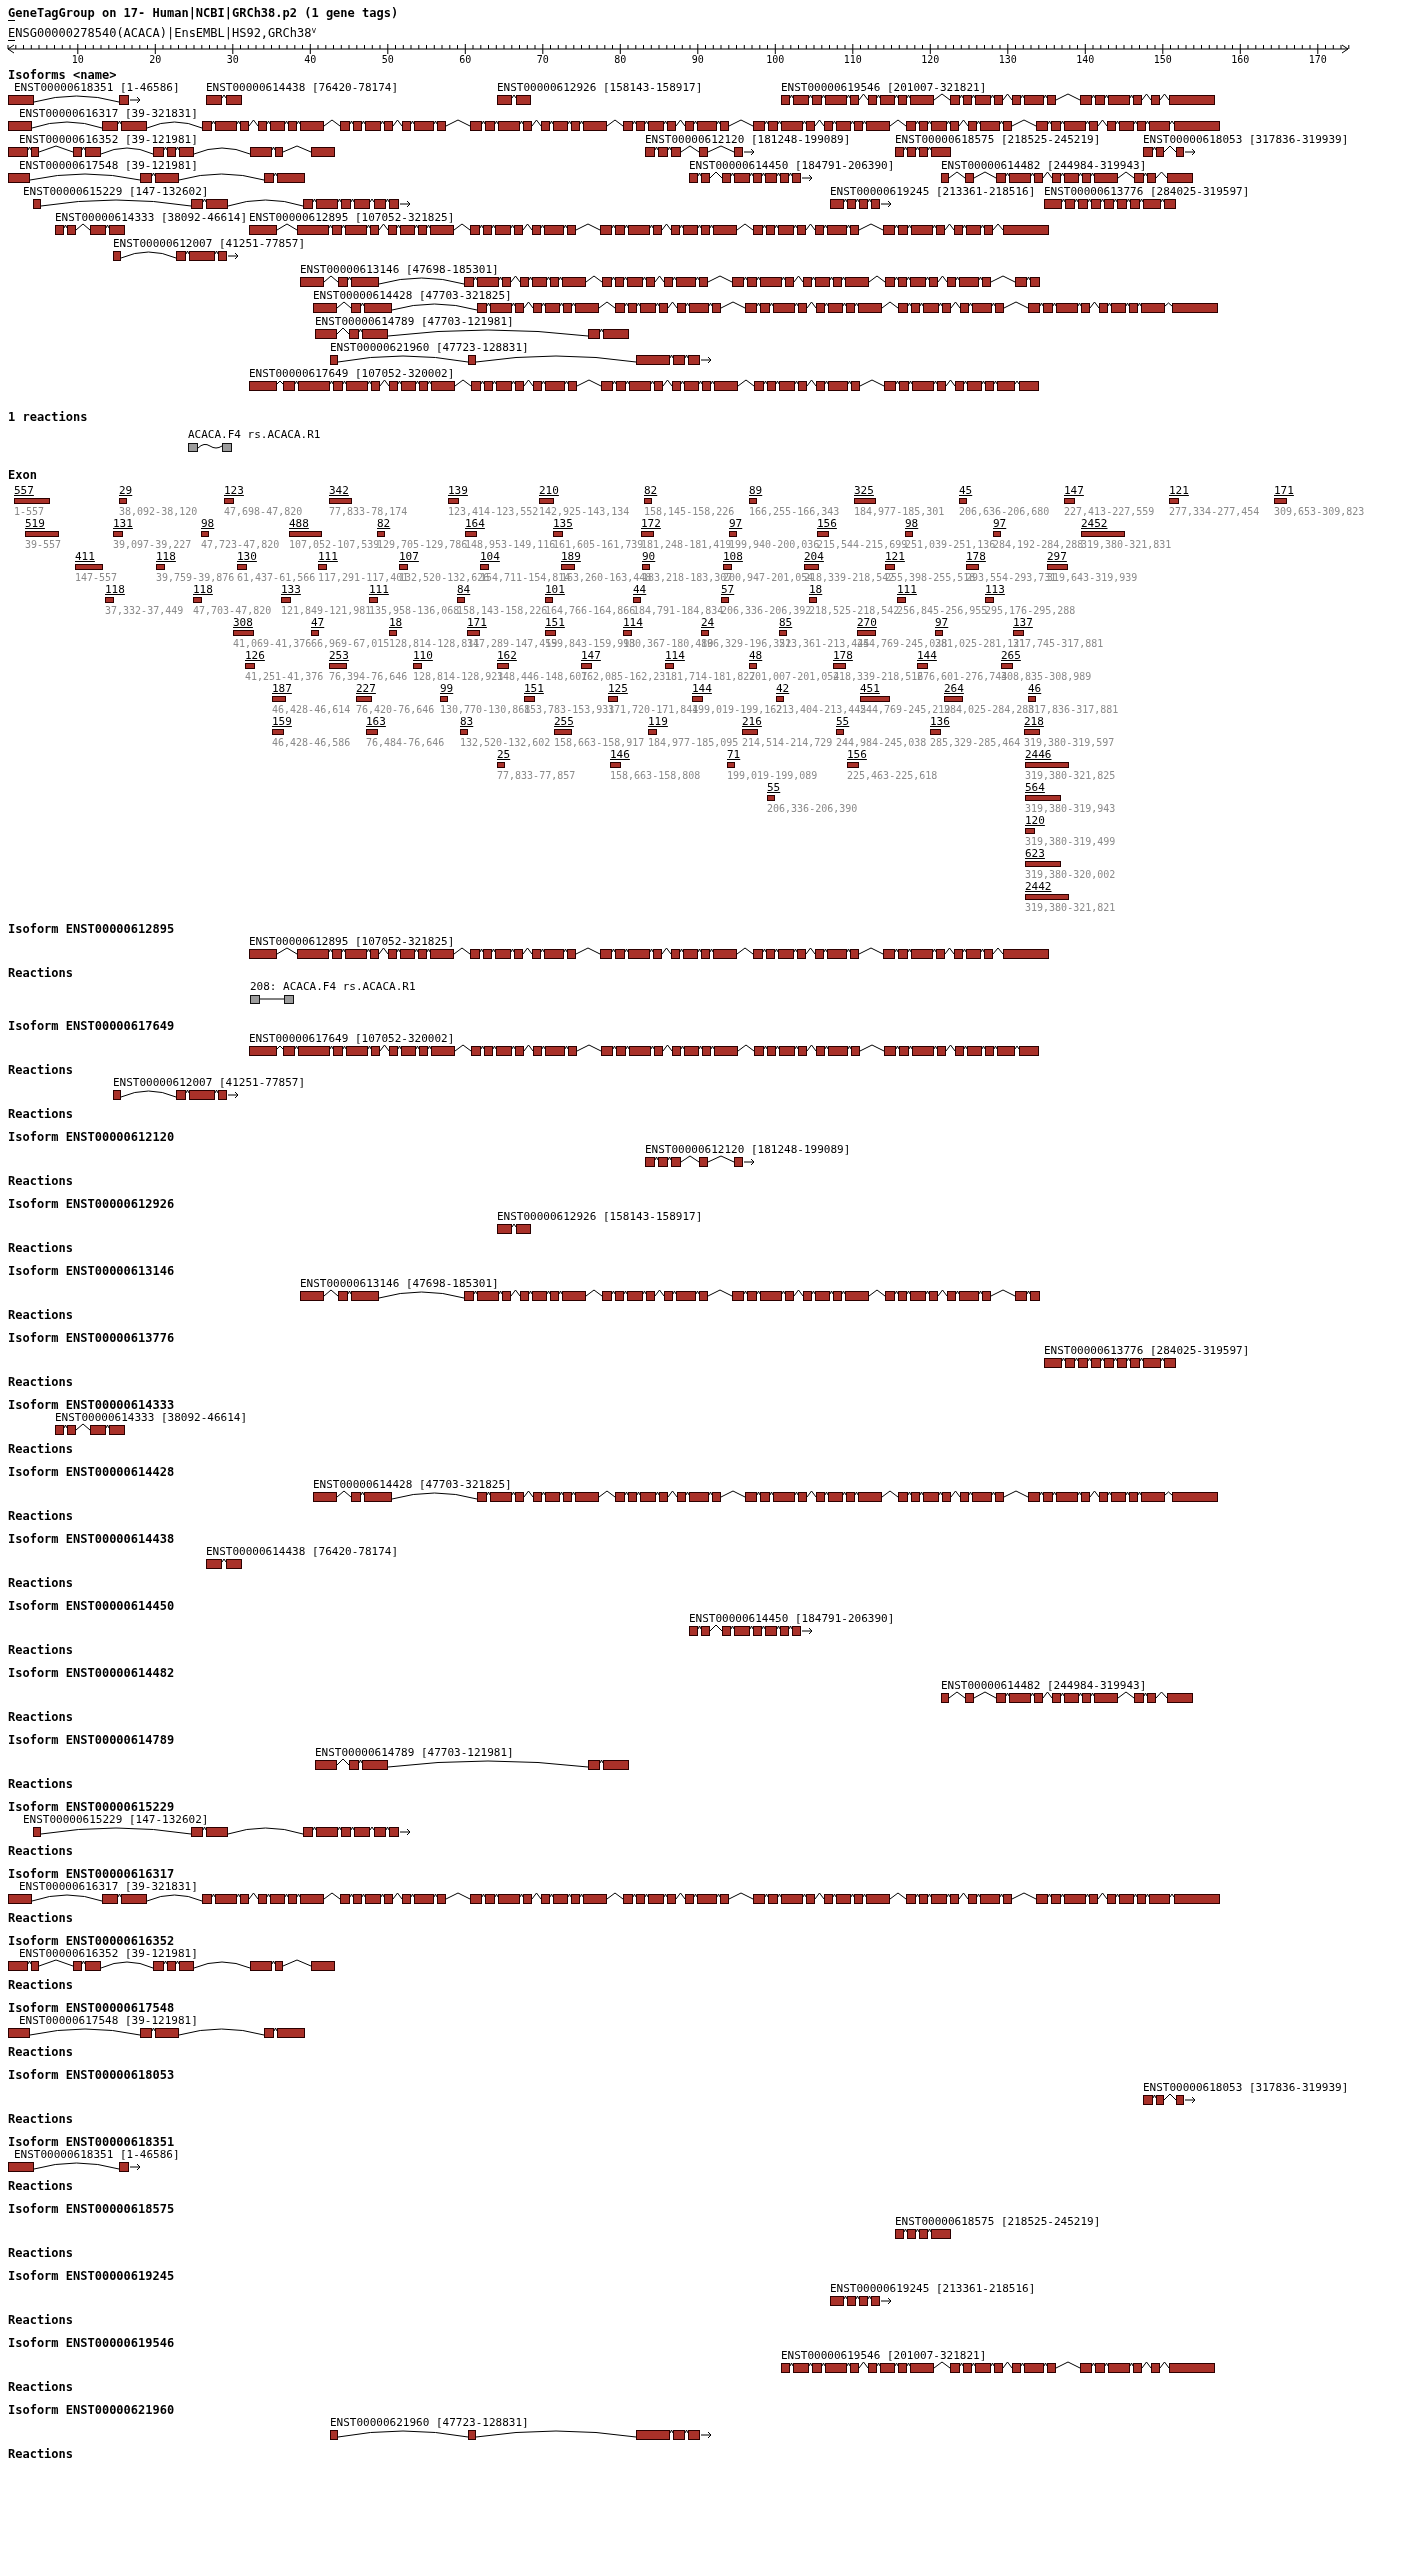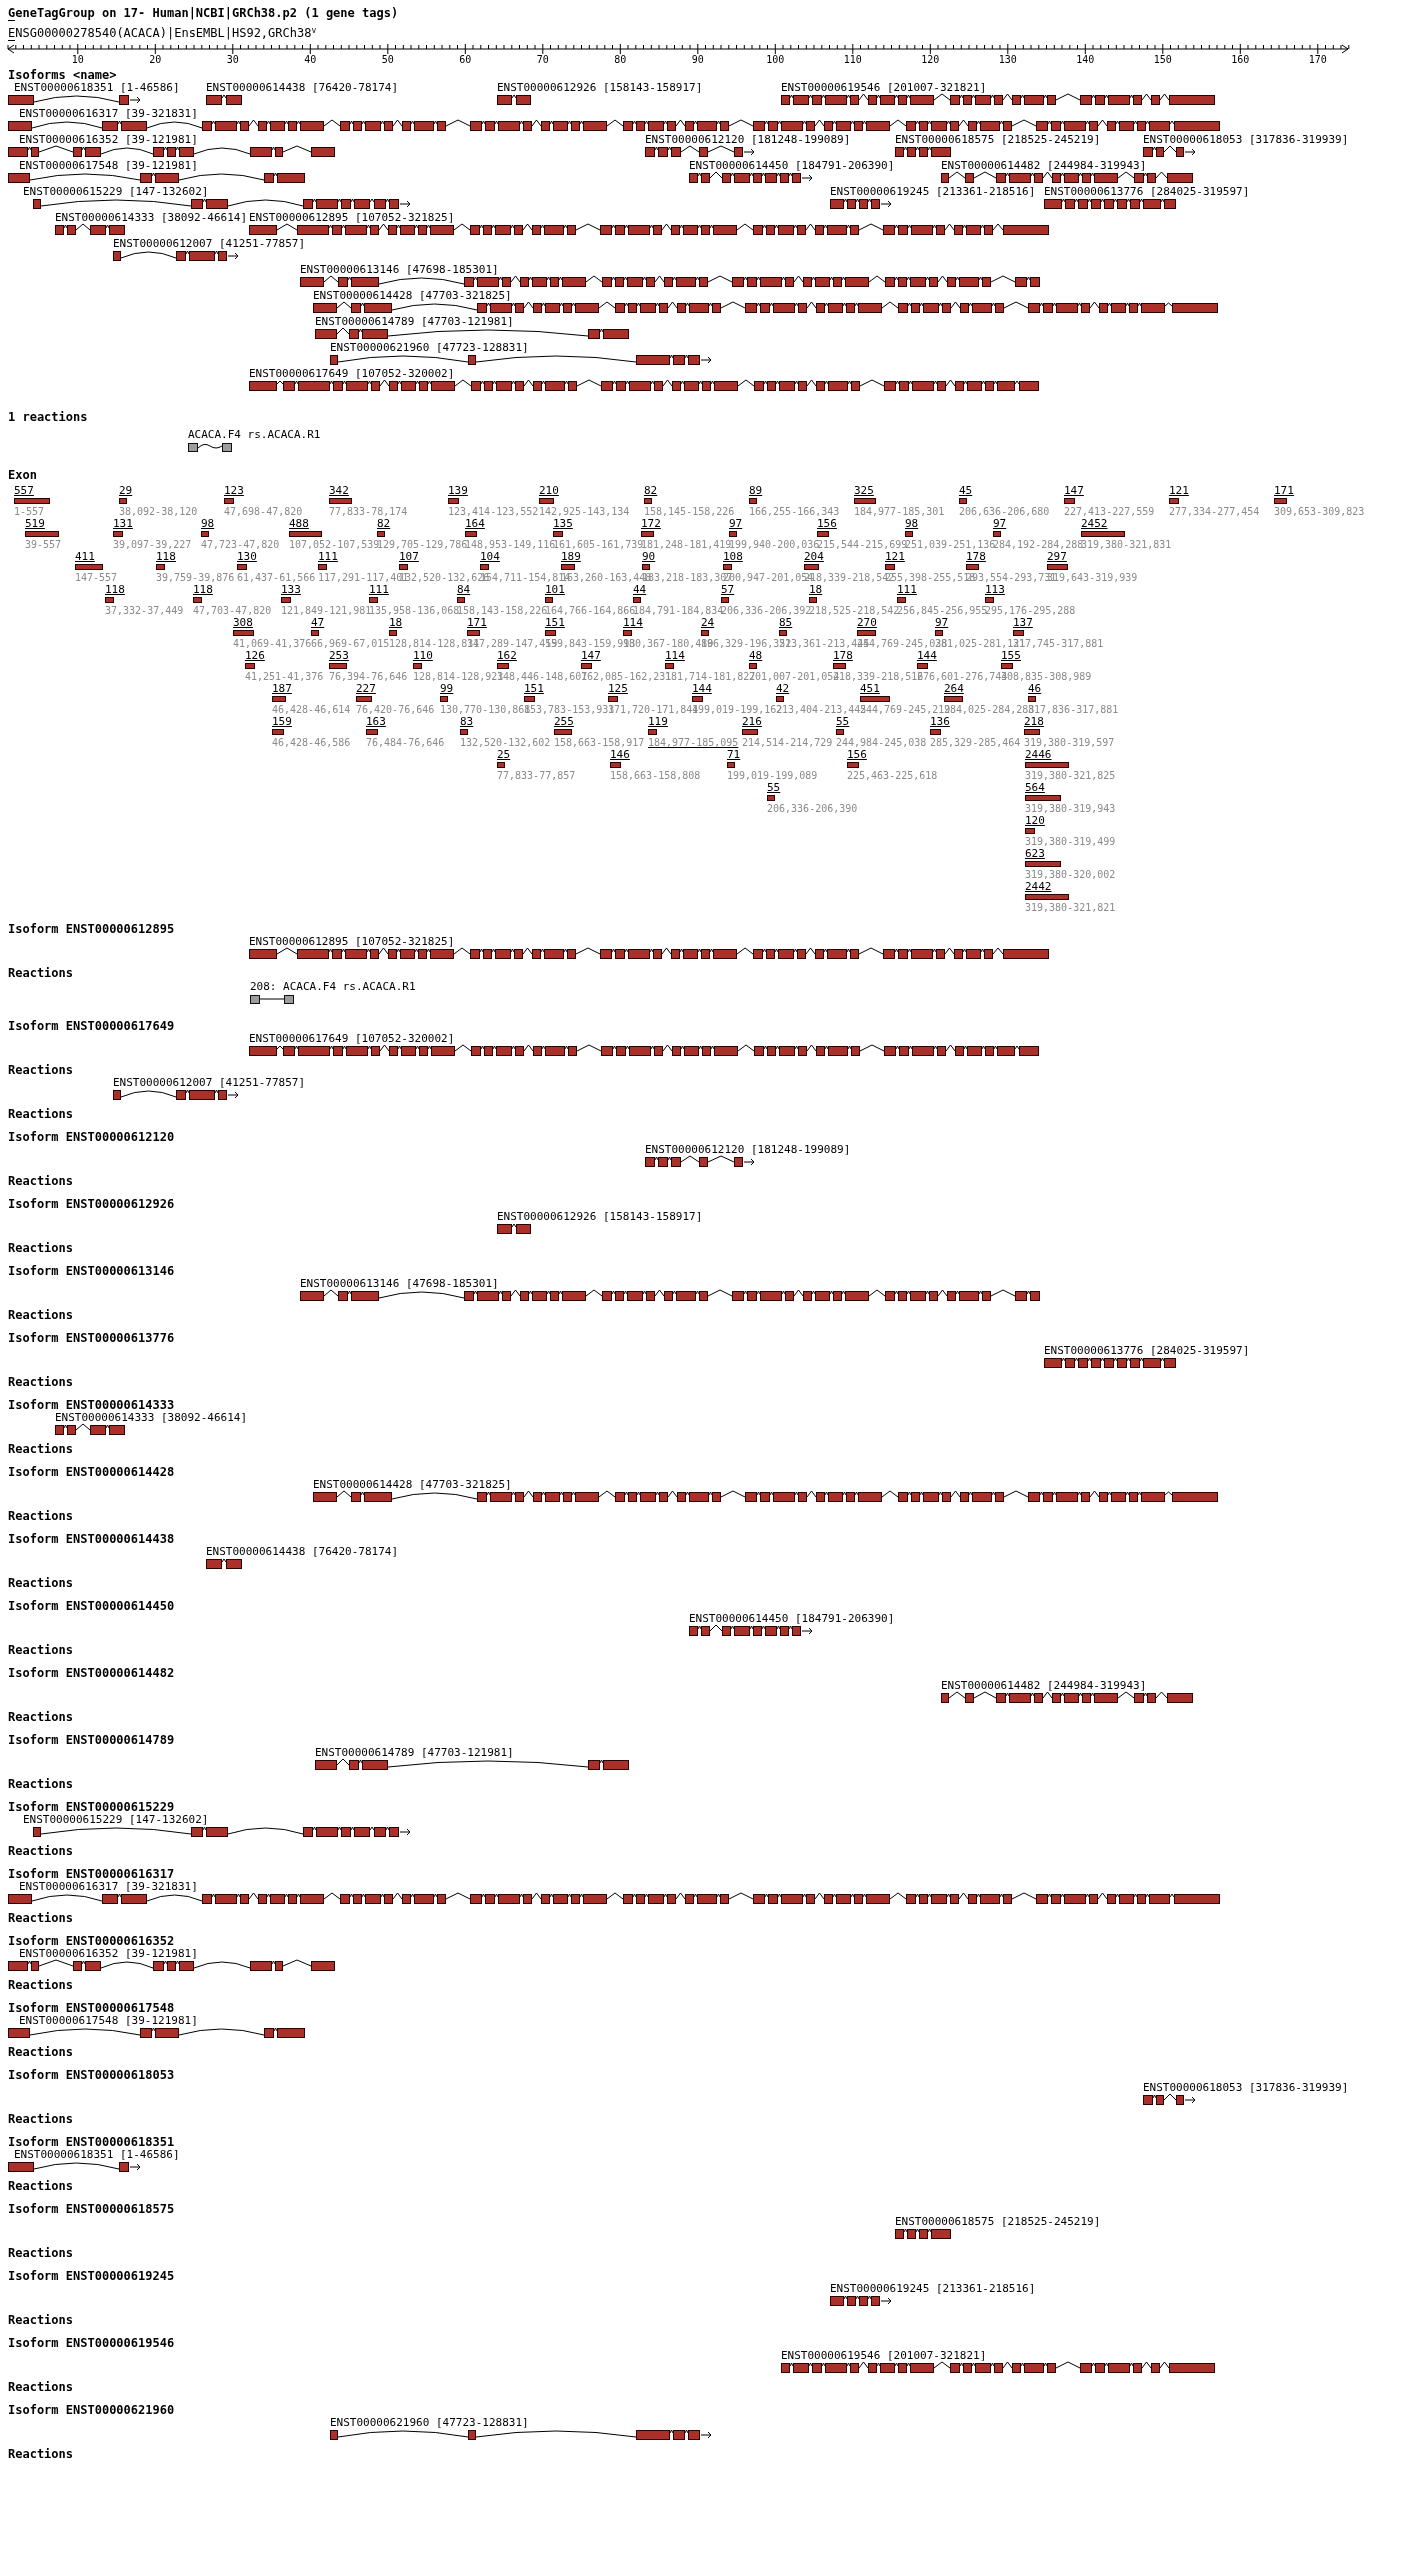--- a/index.html
+++ b/index.html
@@ -635,40 +635,40 @@
     <div class="exonrow">
       <div class="exent" style="left: 245px;"><span class="elen">126</span><div class="ebar" style="width: 8px;"></div><span class="erange">41,251-41,376</span></div>
       <div class="exent" style="left: 329px;"><span class="elen">253</span><div class="ebar" style="width: 16px;"></div><span class="erange">76,394-76,646</span></div>
       <div class="exent" style="left: 413px;"><span class="elen">110</span><div class="ebar" style="width: 7px;"></div><span class="erange">128,814-128,923</span></div>
       <div class="exent" style="left: 497px;"><span class="elen">162</span><div class="ebar" style="width: 10px;"></div><span class="erange">148,446-148,607</span></div>
       <div class="exent" style="left: 581px;"><span class="elen">147</span><div class="ebar" style="width: 9px;"></div><span class="erange">162,085-162,231</span></div>
       <div class="exent" style="left: 665px;"><span class="elen">114</span><div class="ebar" style="width: 7px;"></div><span class="erange">181,714-181,827</span></div>
       <div class="exent" style="left: 749px;"><span class="elen">48</span><div class="ebar" style="width: 6px;"></div><span class="erange">201,007-201,054</span></div>
       <div class="exent" style="left: 833px;"><span class="elen">178</span><div class="ebar" style="width: 11px;"></div><span class="erange">218,339-218,516</span></div>
       <div class="exent" style="left: 917px;"><span class="elen">144</span><div class="ebar" style="width: 9px;"></div><span class="erange">276,601-276,744</span></div>
-      <div class="exent" style="left: 1001px;"><span class="elen">155</span><div class="ebar" style="width: 10px;"></div><span class="erange">308,835-308,989</span></div>
+      <div class="exent" style="left: 1001px;"><span class="elen">265</span><div class="ebar" style="width: 10px;"></div><span class="erange">308,835-308,989</span></div>
     </div>
     <div class="exonrow">
       <div class="exent" style="left: 272px;"><span class="elen">187</span><div class="ebar" style="width: 12px;"></div><span class="erange">46,428-46,614</span></div>
       <div class="exent" style="left: 356px;"><span class="elen">227</span><div class="ebar" style="width: 14px;"></div><span class="erange">76,420-76,646</span></div>
       <div class="exent" style="left: 440px;"><span class="elen">99</span><div class="ebar" style="width: 6px;"></div><span class="erange">130,770-130,868</span></div>
       <div class="exent" style="left: 524px;"><span class="elen">151</span><div class="ebar" style="width: 9px;"></div><span class="erange">153,783-153,933</span></div>
       <div class="exent" style="left: 608px;"><span class="elen">125</span><div class="ebar" style="width: 8px;"></div><span class="erange">171,720-171,844</span></div>
       <div class="exent" style="left: 692px;"><span class="elen">144</span><div class="ebar" style="width: 9px;"></div><span class="erange">199,019-199,162</span></div>
       <div class="exent" style="left: 776px;"><span class="elen">42</span><div class="ebar" style="width: 6px;"></div><span class="erange">213,404-213,445</span></div>
       <div class="exent" style="left: 860px;"><span class="elen">451</span><div class="ebar" style="width: 28px;"></div><span class="erange">244,769-245,219</span></div>
       <div class="exent" style="left: 944px;"><span class="elen">264</span><div class="ebar" style="width: 17px;"></div><span class="erange">284,025-284,288</span></div>
       <div class="exent" style="left: 1028px;"><span class="elen">46</span><div class="ebar" style="width: 6px;"></div><span class="erange">317,836-317,881</span></div>
     </div>
     <div class="exonrow">
       <div class="exent" style="left: 272px;"><span class="elen">159</span><div class="ebar" style="width: 10px;"></div><span class="erange">46,428-46,586</span></div>
       <div class="exent" style="left: 366px;"><span class="elen">163</span><div class="ebar" style="width: 10px;"></div><span class="erange">76,484-76,646</span></div>
       <div class="exent" style="left: 460px;"><span class="elen">83</span><div class="ebar" style="width: 6px;"></div><span class="erange">132,520-132,602</span></div>
       <div class="exent" style="left: 554px;"><span class="elen">255</span><div class="ebar" style="width: 16px;"></div><span class="erange">158,663-158,917</span></div>
-      <div class="exent" style="left: 648px; text-decoration: underline;"><span class="elen">119</span><div class="ebar" style="width: 7px;"></div><span class="erange">184,977-185,095</span></div>
+      <div class="exent" style="left: 648px;"><span class="elen">119</span><div class="ebar" style="width: 7px;"></div><span class="erange">184,977-185,095</span></div>
       <div class="exent" style="left: 742px;"><span class="elen">216</span><div class="ebar" style="width: 14px;"></div><span class="erange">214,514-214,729</span></div>
       <div class="exent" style="left: 836px;"><span class="elen">55</span><div class="ebar" style="width: 6px;"></div><span class="erange">244,984-245,038</span></div>
       <div class="exent" style="left: 930px;"><span class="elen">136</span><div class="ebar" style="width: 9px;"></div><span class="erange">285,329-285,464</span></div>
       <div class="exent" style="left: 1024px;"><span class="elen">218</span><div class="ebar" style="width: 14px;"></div><span class="erange">319,380-319,597</span></div>
     </div>
     <div class="exonrow">
       <div class="exent" style="left: 497px;"><span class="elen">25</span><div class="ebar" style="width: 6px;"></div><span class="erange">77,833-77,857</span></div>
       <div class="exent" style="left: 610px;"><span class="elen">146</span><div class="ebar" style="width: 9px;"></div><span class="erange">158,663-158,808</span></div>
       <div class="exent" style="left: 727px;"><span class="elen">71</span><div class="ebar" style="width: 6px;"></div><span class="erange">199,019-199,089</span></div>
       <div class="exent" style="left: 847px;"><span class="elen">156</span><div class="ebar" style="width: 10px;"></div><span class="erange">225,463-225,618</span></div>

